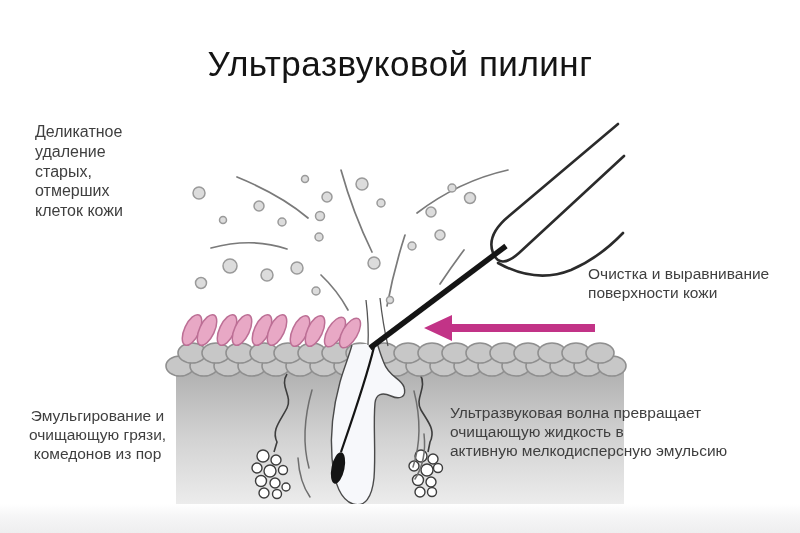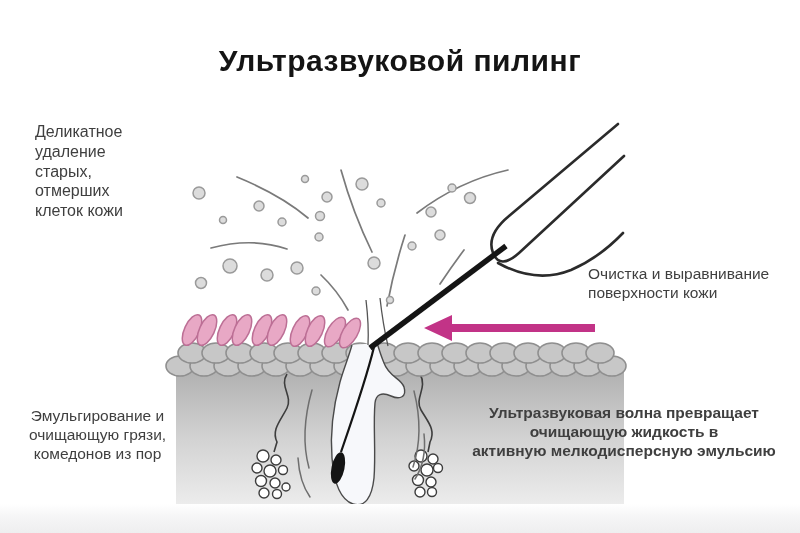--- a/index.html
+++ b/index.html
@@ -1,26 +1,26 @@
 <!DOCTYPE html>
 <html style="--arrow: #c23387; --dead_cells_fill: #e8a8c5; --dead_cells_stroke: #bc6f95; --skin_cells_fill: #c7c7c7; --skin_cells_stroke: #8f8f8f; --droplet_fill: #dcdcdc; --droplet_stroke: #9a9a9a; --title_text: #141414; --label_text: #3f3f3f;"><head>
 <meta charset="utf-8">
 <style>
   html,body{margin:0;padding:0;background:#fff;}
   #stage{position:relative;width:800px;height:533px;background:#ffffff;overflow:hidden;
          font-family:"Liberation Sans","DejaVu Sans",sans-serif;}
   #scene{position:absolute;left:0;top:0;}
   .title{position:absolute;left:0;top:44px;width:800px;text-align:center;
-         font-size:30px;font-weight:bold;letter-spacing:.5px;color:var(--title_text,#141414);}
+         font-size:35px;font-weight:normal;letter-spacing:.5px;color:var(--title_text,#141414);}
   .label{position:absolute;font-size:15.5px;color:var(--label_text,#3f3f3f);
          line-height:1.24;white-space:pre-line;}
   .lbl-top-left{left:35px;top:122px;width:150px;font-size:16px;}
   .lbl-right{left:588px;top:264px;width:200px;}
   .lbl-bottom-left{left:15px;top:406px;width:165px;text-align:center;}
-  .lbl-bottom-right{left:450px;top:403px;width:348px;text-align:center;font-weight:bold;}
+  .lbl-bottom-right{left:450px;top:403px;width:348px;}
   .bottom-band{position:absolute;left:0;top:504px;width:800px;height:29px;
          background:linear-gradient(180deg,#ffffff 0%,#f6f6f7 40%,#eeeeef 100%);}
   .skin-cell{fill:var(--skin_cells_fill,#c7c7c7);stroke:var(--skin_cells_stroke,#8f8f8f);stroke-width:1.6;}
   .dead-cell{fill:var(--dead_cells_fill,#e8a8c5);stroke:var(--dead_cells_stroke,#bc6f95);stroke-width:1.5;}
   .drop{fill:var(--droplet_fill,#dcdcdc);stroke:var(--droplet_stroke,#9a9a9a);stroke-width:1.5;}
   .spray-line{fill:none;stroke:#7a7a7a;stroke-width:1.7;stroke-linecap:round;}
   .arrow-shape{fill:var(--arrow,#c23387);}
   .gland-line{fill:none;stroke:#3d3d3d;stroke-width:1.6;}
   .gland-coil{fill:#ffffff;stroke:#3d3d3d;stroke-width:1.4;}
   .motion-arc{fill:none;stroke:#6e6e6e;stroke-width:1.5;stroke-linecap:round;}

